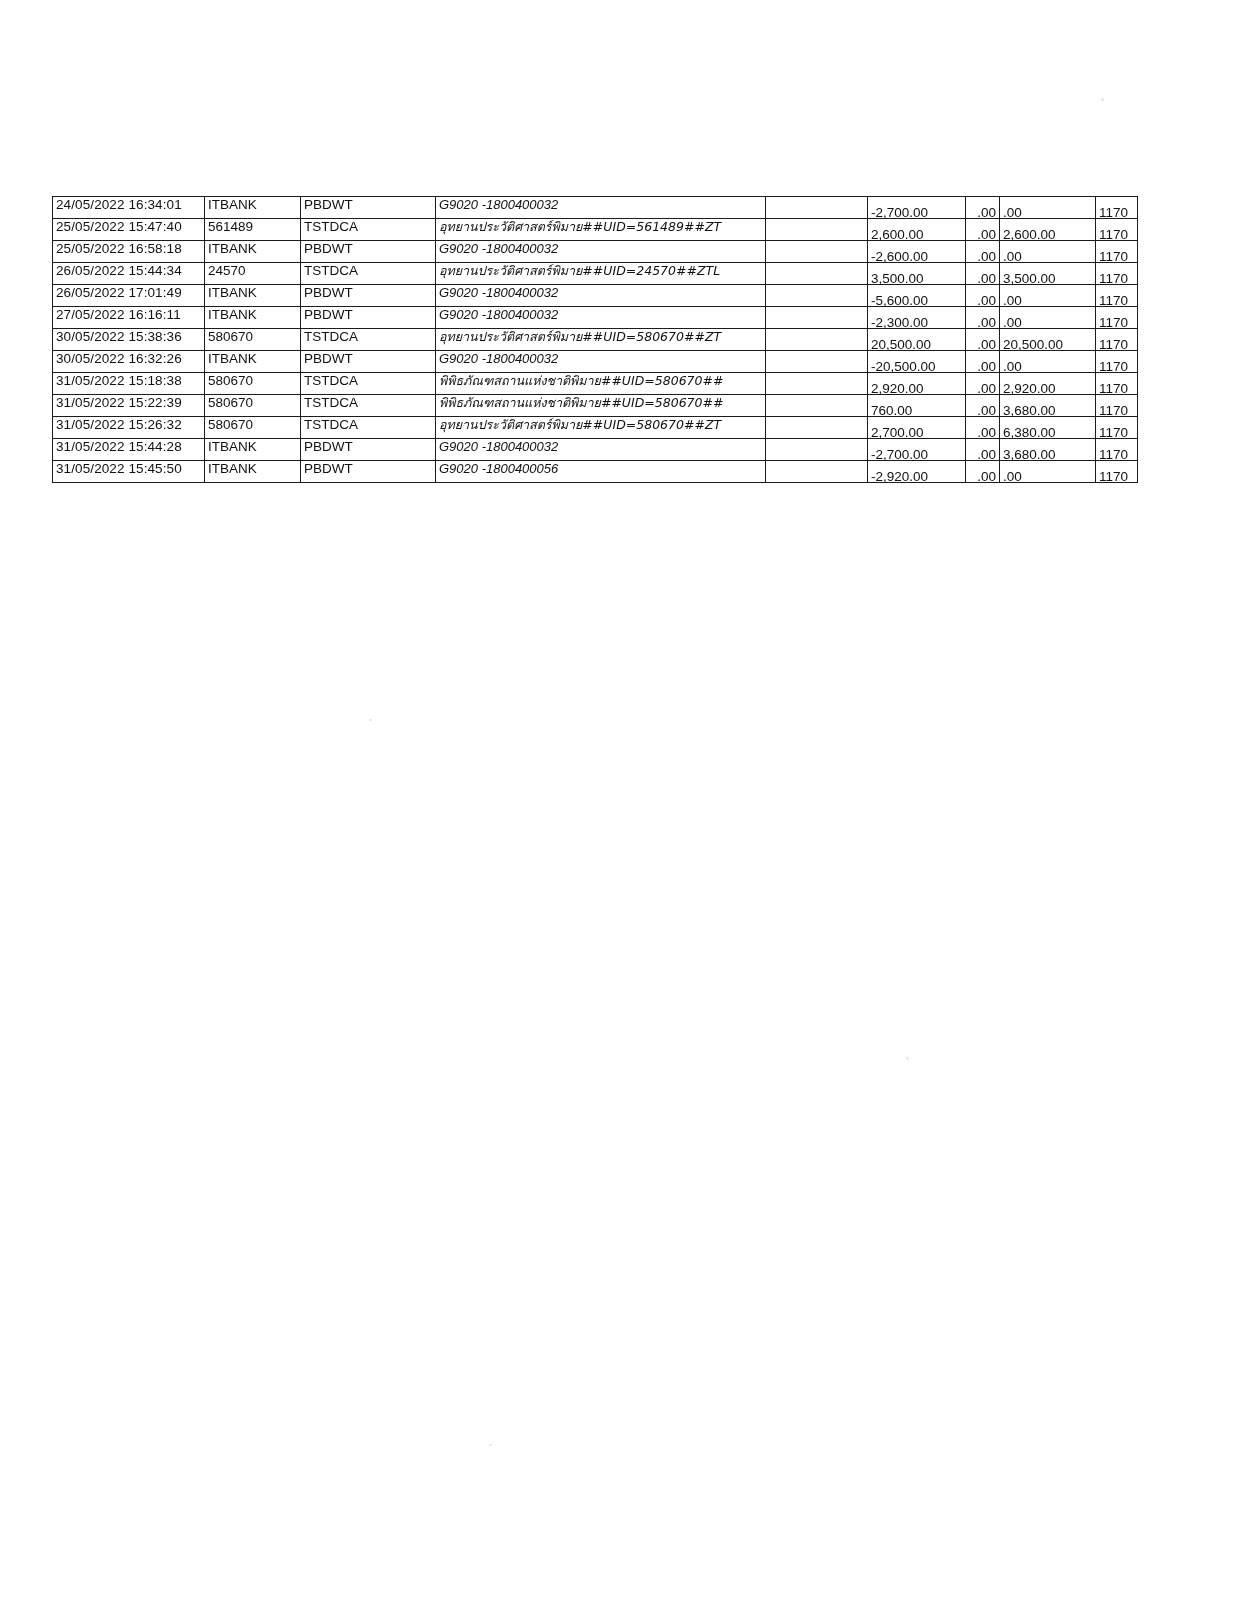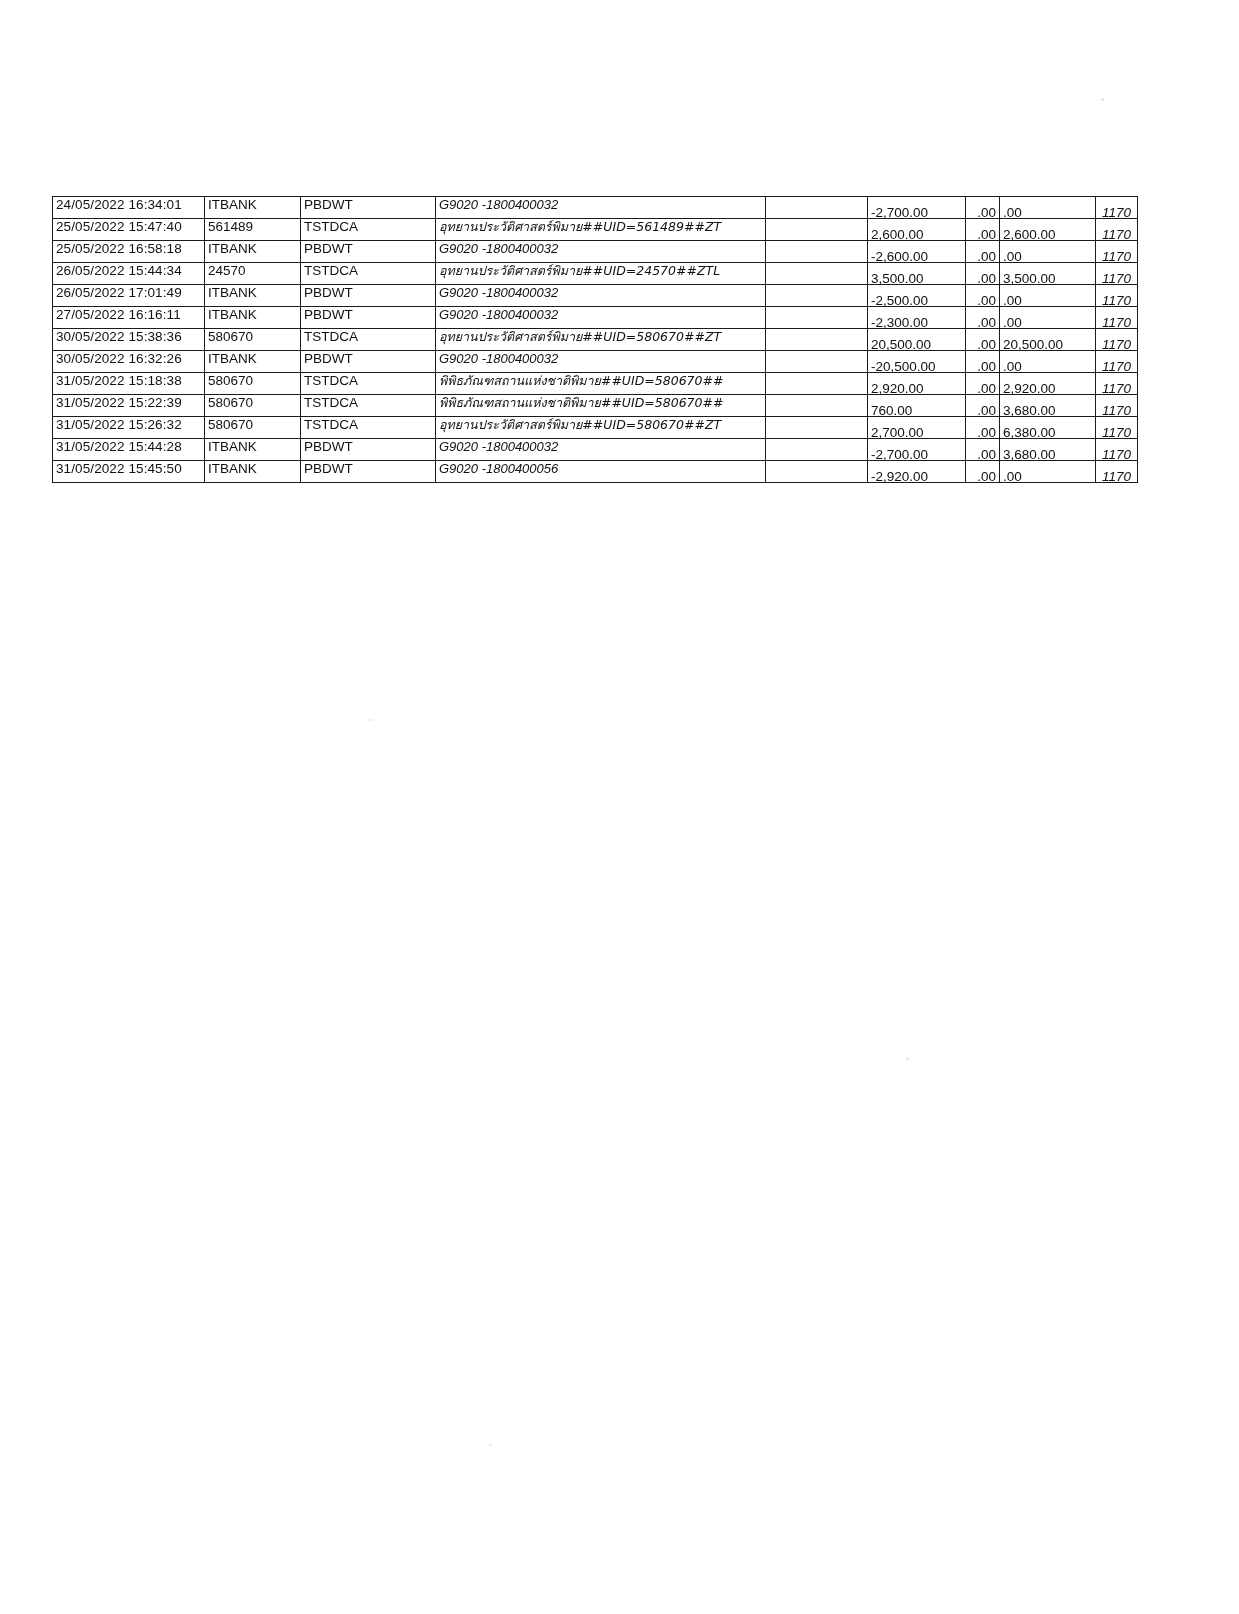--- a/index.html
+++ b/index.html
@@ -56,21 +56,21 @@
   col.c-blank    { width: 102px; }
   col.c-amount   { width: 98px; }
   col.c-cents    { width: 34px; }
   col.c-balance  { width: 96px; }
   col.c-acct     { width: 42px; }
 
   .td-datetime { letter-spacing: .1px; margin-top: 48px; }
   .td-desc { font-size: 13px; font-style: italic; }
   .td-num  { text-align: left; font-variant-numeric: tabular-nums; }
   .td-cents{ text-align: right; }
-  .td-acct { text-align: center; padding-left: 4px; font-style: italic; }
+  .td-acct { text-align: left; padding-left: 4px; }
 
   
   .shift-down { position: relative; top: 8px; }
   .thai { font-family: "DejaVu Sans", sans-serif; font-size: 12.5px; }
 </style>
 </head>
 <body>
 
 <div class="speckle" style="left:1101px; top:98px; width:3px; height:3px;"></div>
 <div class="speckle" style="left:369px; top:719px; width:3px; height:2px;"></div>
@@ -134,21 +134,21 @@
           <td class="td-cents shift-down">.00</td>
           <td class="td-num shift-down">3,500.00</td>
           <td class="td-acct shift-down">1170</td>
         </tr>
         <tr>
           <td class="td-datetime">26/05/2022 17:01:49</td>
           <td class="">ITBANK</td>
           <td class="">PBDWT</td>
           <td class="td-desc">G9020 -1800400032</td>
           <td class=""></td>
-          <td class="td-num shift-down">-2,500.00</td>
+          <td class="td-num shift-down">-5,600.00</td>
           <td class="td-cents shift-down">.00</td>
           <td class="td-num shift-down">.00</td>
           <td class="td-acct shift-down">1170</td>
         </tr>
         <tr>
           <td class="td-datetime">27/05/2022 16:16:11</td>
           <td class="">ITBANK</td>
           <td class="">PBDWT</td>
           <td class="td-desc">G9020 -1800400032</td>
           <td class=""></td>

